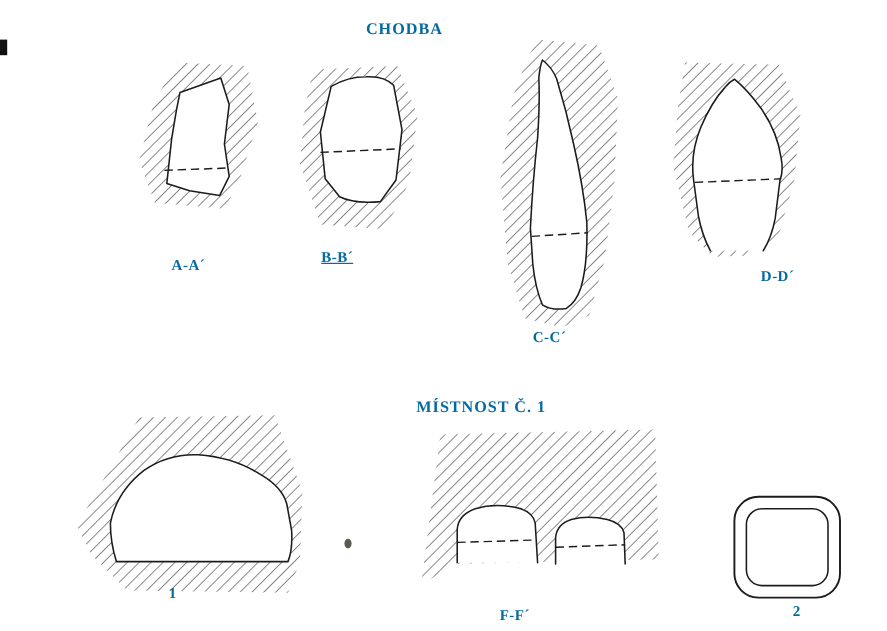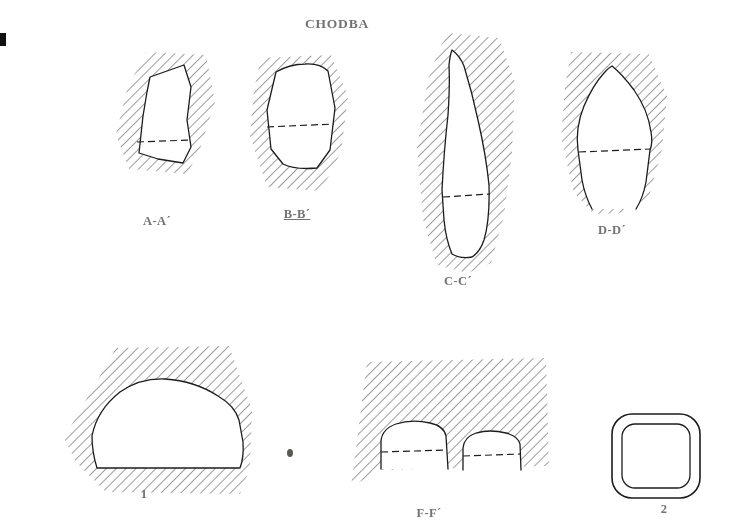--- a/index.html
+++ b/index.html
@@ -9,21 +9,21 @@
     position: relative;
     width: 739px;
     height: 526px;
     background: #ffffff;
     overflow: hidden;
   }
   svg.drawings { position: absolute; left: 0; top: 0; }
   .lbl {
     position: absolute;
     font-weight: bold;
-    color: #737373;
+    color: #0369a1;
     text-align: center;
     font-size: 12.5px;
     letter-spacing: 0.4px;
     white-space: nowrap;
   }
   .title { font-size: 13.5px; letter-spacing: 0.8px; }
   .rock { fill: url(#hatch); }
   .outline { fill: #ffffff; stroke: #1c1c1c; stroke-width: 1.3; stroke-linejoin: round; }
   .outline-open { fill: none; stroke: #1c1c1c; stroke-width: 1.3; stroke-linejoin: round; stroke-linecap: round; }
   .fillonly { fill: #ffffff; stroke: none; }
@@ -87,26 +87,27 @@
     <g>
       <rect x="612" y="414" width="88" height="84" rx="20" class="outline" style="stroke-width:1.6"></rect>
       <rect x="622" y="424" width="68" height="64" rx="13" fill="none" stroke="#1c1c1c" stroke-width="1.3"></rect>
     </g>
   </svg>
 
   <div class="lbl title" style="left:277px; top:16px; width:120px;">CHODBA</div>
 
   <div class="lbl" style="left:107px; top:214px; width:100px;">A-A´</div>
 
-  <div class="lbl" style="left:247px; top:207px; width:100px;text-decoration:underline;">B-B´</div>
+  <div class="lbl" style="left:231px; top:207px; width:100px;text-decoration:underline;">B-B´</div>
 
   <div class="lbl" style="left:408px; top:274px; width:100px;text-align:center;">C-C´</div>
 
-  <div class="lbl" style="left:562px; top:223px; width:100px;">D-D´</div>
+  <div class="lbl" style="left:562px; top:223px; width:100px;text-align:right;">D-D´</div>
 
+  <div class="lbl title" style="left:321px; top:331px; width:160px;">MÍSTNOST Č. 1</div>
 
   <div class="lbl" style="left:94px; top:487px; width:100px;">1</div>
 
   <div class="lbl" style="left:379px; top:506px; width:100px;">F-F´</div>
 
   <div class="lbl" style="left:614px; top:502px; width:100px;">2</div>
 
 </div>
 
 </body></html>

